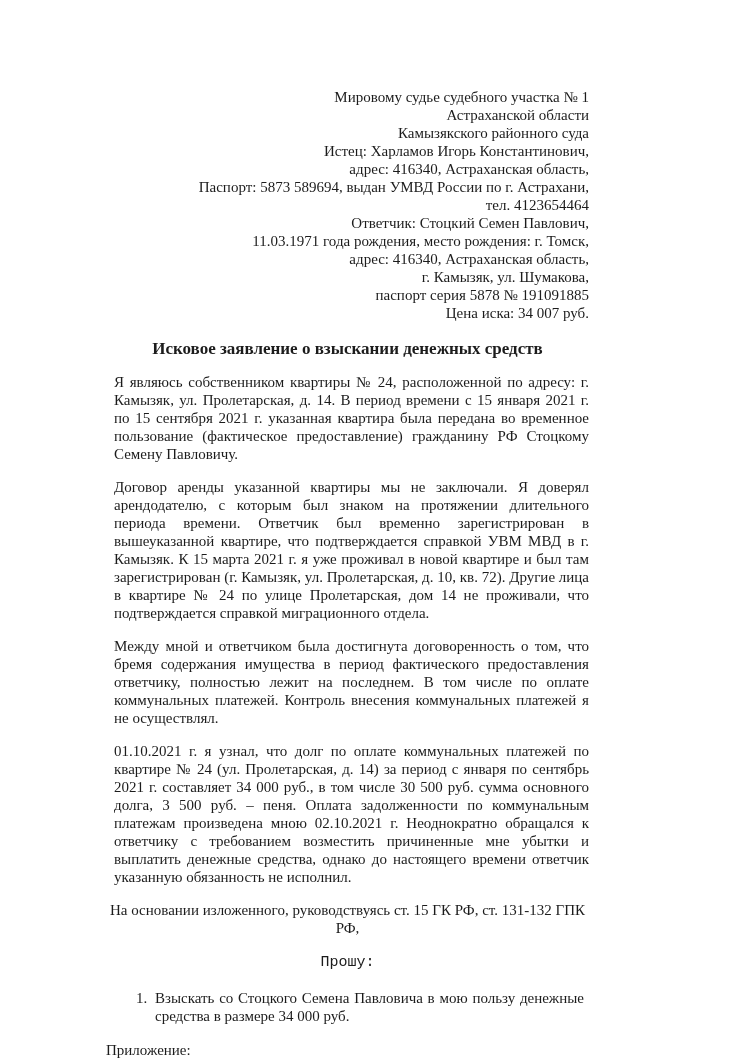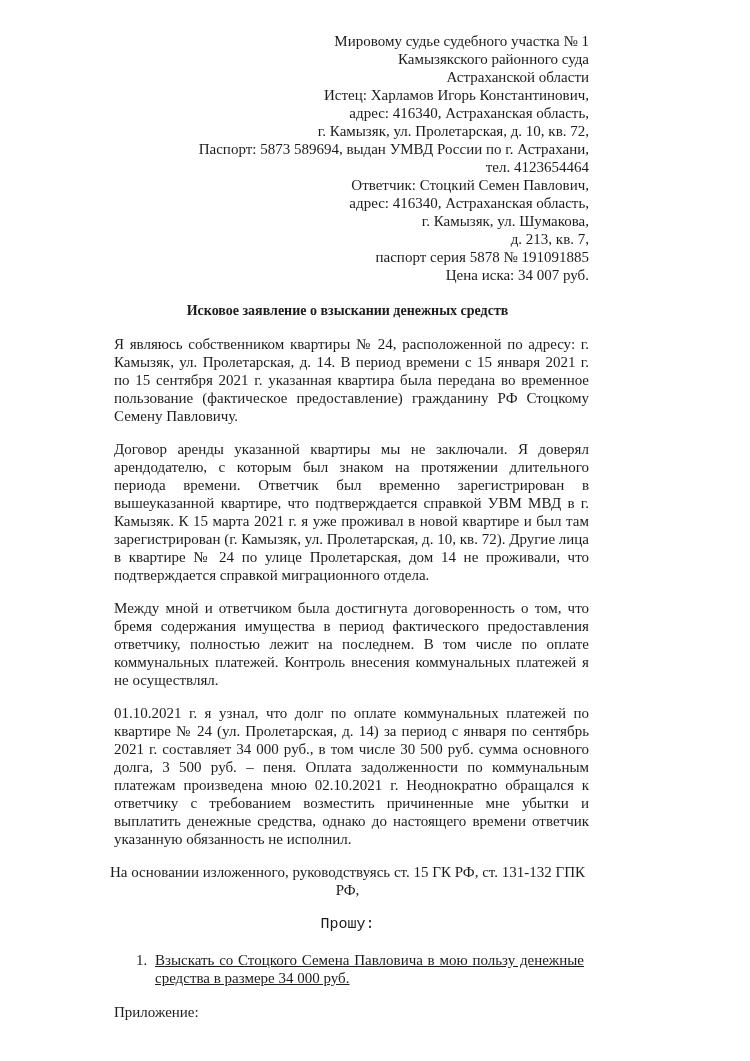--- a/index.html
+++ b/index.html
@@ -6,85 +6,83 @@
     margin: 0;
     padding: 0;
     background: #ffffff;
   }
   .page {
     position: relative;
     box-sizing: border-box;
     width: 629px;
     height: 1061px;
     background: #ffffff;
-    padding: 32px 40px 0 106px;
+    padding: 88px 40px 0 106px;
     font-family: "Liberation Serif", "DejaVu Serif", serif;
     font-size: 15px;
     line-height: 18px;
     color: #1c1c1c;
     overflow: hidden;
   }
   .addr-block {
     text-align: right;
   }
   .addr-line {
     white-space: nowrap;
   }
   .doc-title {
     margin: 17px 0 0 0;
     text-align: center;
     font-weight: bold;
-    font-size: 14px;
+    font-size: 17px;
     line-height: 19px;
   }
   .para {
     margin: 15px 0 0 8px;
     text-align: justify;
   }
   .legal-line {
     margin: 15px 0 0 0;
     text-align: center;
   }
   .request-heading {
     margin: 17px 0 0 0;
     text-align: center;
     font-family: Liberation Mono, monospace;
   }
   .request-list {
     margin: 17px 5px 0 0;
     padding: 0 0 0 45px;
-    text-decoration: underline;
   }
   .request-list li {
     text-align: justify;
     padding-left: 4px;
   }
   .attachment-label {
-    margin: 16px 0 0 8px;
+    margin: 16px 0 0 0;
     text-align: left;
   }
 </style>
 </head>
 <body>
 
 <div class="page">
 
   <div class="addr-block">
     <div class="addr-line">Мировому судье судебного участка № 1</div>
+    <div class="addr-line">Астраханской области</div>
     <div class="addr-line">Камызякского районного суда</div>
-    <div class="addr-line">Астраханской области</div>
     <div class="addr-line">Истец: Харламов Игорь Константинович,</div>
     <div class="addr-line">адрес: 416340, Астраханская область,</div>
-    <div class="addr-line">г. Камызяк, ул. Пролетарская, д. 10, кв. 72,</div>
     <div class="addr-line">Паспорт: 5873 589694, выдан УМВД России по г. Астрахани,</div>
     <div class="addr-line">тел. 4123654464</div>
     <div class="addr-line">Ответчик: Стоцкий Семен Павлович,</div>
+    <div class="addr-line">11.03.1971 года рождения, место рождения: г. Томск,</div>
     <div class="addr-line">адрес: 416340, Астраханская область,</div>
     <div class="addr-line">г. Камызяк, ул. Шумакова,</div>
-    <div class="addr-line">д. 213, кв. 7,</div>
     <div class="addr-line">паспорт серия 5878 № 191091885</div>
     <div class="addr-line">Цена иска: 34 007 руб.</div>
   </div>
 
   <div class="doc-title">Исковое заявление о взыскании денежных средств</div>
 
   <p class="para">Я являюсь собственником квартиры № 24, расположенной по адресу: г. Камызяк, ул. Пролетарская, д. 14. В период времени с 15 января 2021 г. по 15 сентября 2021 г. указанная квартира была передана во временное пользование (фактическое предоставление) гражданину РФ Стоцкому Семену Павловичу.</p>
   <p class="para">Договор аренды указанной квартиры мы не заключали. Я доверял арендодателю, с которым был знаком на протяжении длительного периода времени. Ответчик был временно зарегистрирован в вышеуказанной квартире, что подтверждается справкой УВМ МВД в г. Камызяк. К 15 марта 2021 г. я уже проживал в новой квартире и был там зарегистрирован (г. Камызяк, ул. Пролетарская, д. 10, кв. 72). Другие лица в квартире № 24 по улице Пролетарская, дом 14 не проживали, что подтверждается справкой миграционного отдела.</p>
   <p class="para">Между мной и ответчиком была достигнута договоренность о том, что бремя содержания имущества в период фактического предоставления ответчику, полностью лежит на последнем. В том числе по оплате коммунальных платежей. Контроль внесения коммунальных платежей я не осуществлял.</p>
   <p class="para">01.10.2021 г. я узнал, что долг по оплате коммунальных платежей по квартире № 24 (ул. Пролетарская, д. 14) за период с января по сентябрь 2021 г. составляет 34 000 руб., в том числе 30 500 руб. сумма основного долга, 3 500 руб. – пеня. Оплата задолженности по коммунальным платежам произведена мною 02.10.2021 г. Неоднократно обращался к ответчику с требованием возместить причиненные мне убытки и выплатить денежные средства, однако до настоящего времени ответчик указанную обязанность не исполнил.</p>

